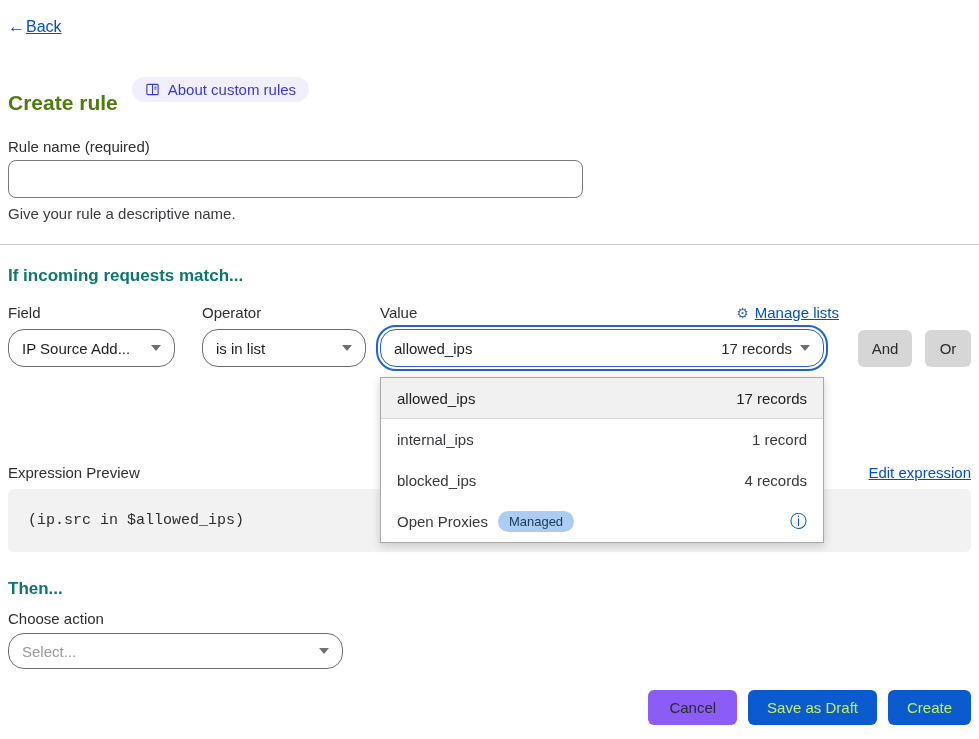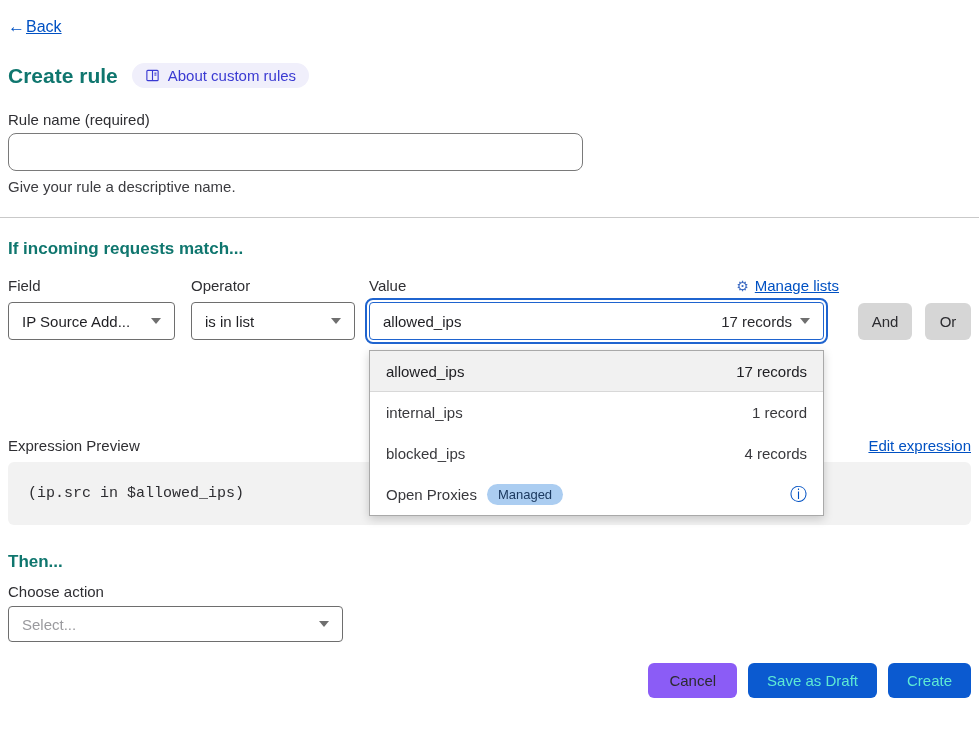--- a/index.html
+++ b/index.html
@@ -8,42 +8,42 @@
   .page { padding: 0 8px; width: 979px; }
 
   
   .back-row { margin-top: 17px; }
   .back-link { color: #0051c3; text-decoration: none; font-size: 16px; cursor: pointer; display: inline-flex; align-items: center; }
   .back-link .arrow { margin-right: 1px; font-size: 17px; }
   .back-link .lbl { text-decoration: underline; }
 
   
   .title-row { margin-top: 26px; display: flex; align-items: center; gap: 14px; }
-  .page-title { font-size: 21px; font-weight: bold; color: #0f766e; }
+  .page-title { font-size: 21px; font-weight: bold; color: #4d7c0f; margin-top: 28px; }
   .about-badge { display: inline-flex; align-items: center; gap: 8px; background: #f0effb; color: #3a3ad2; border-radius: 14px; padding: 4px 13px; font-size: 15px; cursor: pointer; }
 
   
   .field-label { margin-top: 23px; color: #2e2e32; }
   .rule-name-input { margin-top: 5px; display: block; width: 575px; height: 38px; border: 1px solid #7a7a7a; border-radius: 8px; font-size: 15px; padding: 0 12px; font-family: "Liberation Sans", sans-serif; }
   .helper-text { margin-top: 7px; color: #3c3c40; }
 
   hr.section-divider { border: none; border-top: 1px solid #c9c9c9; margin: 22px -8px 0 -8px; }
 
   .section-heading { margin-top: 21px; font-size: 17px; font-weight: bold; color: #0f766e; }
 
   
   .cond-labels { margin-top: 18px; display: flex; align-items: center; }
   .cond-row { margin-top: 8px; display: flex; align-items: flex-start; }
   .cell-field { width: 167px; }
-  .cell-operator { width: 164px; margin-left: 16px; }
+  .cell-operator { width: 164px; margin-left: 27px; }
   .cell-value { flex: 1; margin-left: 14px; margin-right: 19px; position: relative; }
   .cell-value-label { display: flex; justify-content: space-between; align-items: center; }
   .cell-conjunction-spacer { width: 113px; }
 
-  .select { height: 38px; border: 1px solid #6e6e6e; border-radius: 4px; background: #fff; display: flex; align-items: center; justify-content: space-between; padding: 11px 13px; cursor: pointer; color: #1f1f23; }
+  .select { height: 38px; border: 1px solid #6e6e6e; border-radius: 16px; background: #fff; display: flex; align-items: center; justify-content: space-between; padding: 11px 13px; cursor: pointer; color: #1f1f23; }
   .select .caret { width: 0; height: 0; border-left: 5px solid transparent; border-right: 5px solid transparent; border-top: 6px solid #6f6f6f; flex-shrink: 0; margin-left: 8px; }
   .value-select { border: 1.5px solid #1f64cf; outline: 2px solid #1f64cf; outline-offset: 2px; }
   .value-select .right-group { display: flex; align-items: center; }
   .value-select .count { color: #2a2a2e; }
 
   .conj-btn { height: 37px; border: none; border-radius: 6px; background: #d6d6d6; color: #2c2c30; font-size: 15px; font-family: "Liberation Sans", sans-serif; cursor: pointer; margin-top: 1px; }
   .and-btn { width: 54px; margin-left: 15px; }
   .or-btn { width: 46px; margin-left: 13px; }
 
   .manage-link, .edit-link { color: #0051c3; cursor: pointer; }
@@ -67,21 +67,21 @@
   
   .then-heading { margin-top: 27px; }
   .action-label { margin-top: 11px; }
   .action-select { margin-top: 6px; width: 335px; height: 36px; }
   .action-select .placeholder { color: #9a9a9e; }
 
   
   .footer-row { margin-top: 21px; display: flex; justify-content: flex-end; gap: 11px; }
   .btn { height: 35px; border: none; border-radius: 6px; font-size: 15px; font-family: "Liberation Sans", sans-serif; cursor: pointer; padding: 0 19px; }
   .btn-secondary { background: #8b5cf6; color: #2b2b2f; padding: 0 21px; }
-  .btn-primary { background: #0b5ad0; color: #5eead4; }
+  .btn-primary { background: #0b5ad0; color: #bef264; }
 </style>
 </head>
 <body>
 
 <div class="page">
 
   <div class="back-row">
     <a class="back-link">
       <span class="arrow">←</span>
         <span class="lbl">Back</span>

